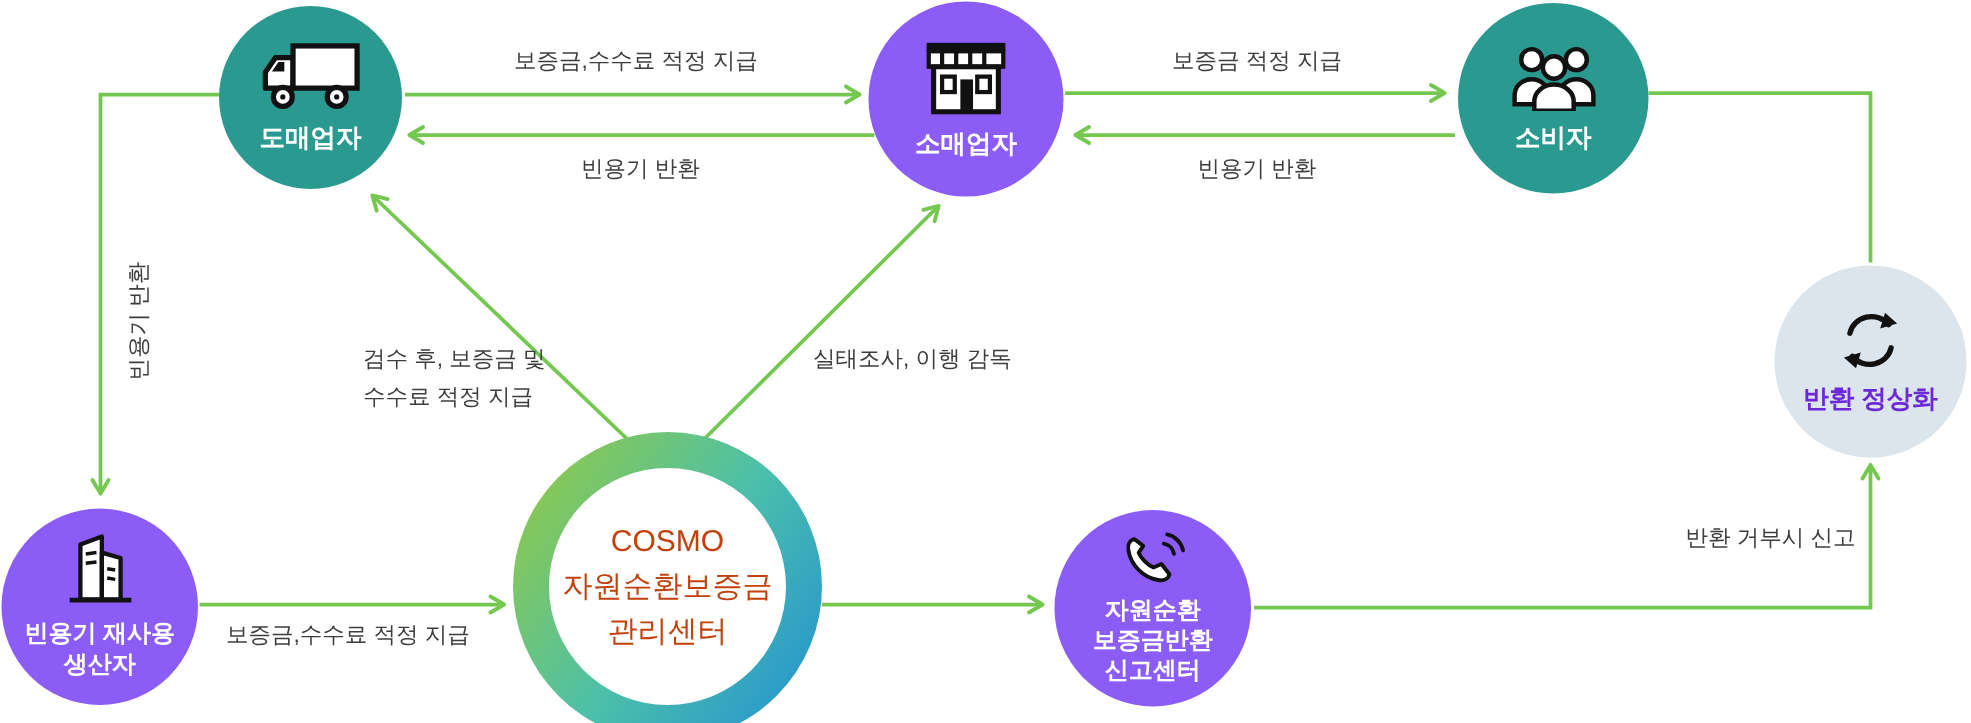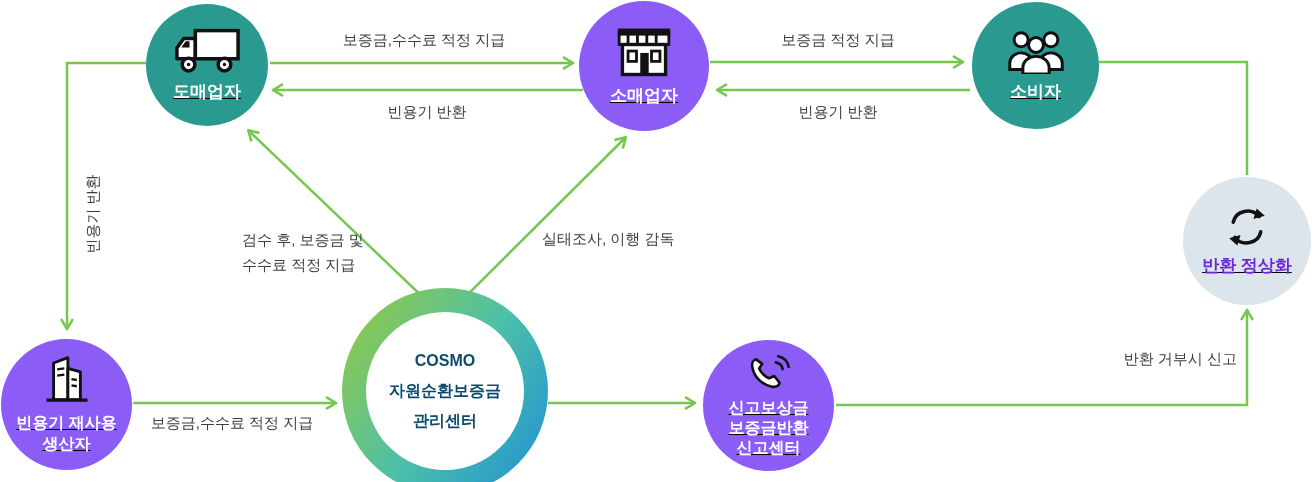--- a/index.html
+++ b/index.html
@@ -5,38 +5,37 @@
   html,body{margin:0;padding:0;background:#ffffff;}
   .canvas{
     position:relative;width:1314px;height:482px;background:#ffffff;
     font-family:"Liberation Sans","DejaVu Sans",sans-serif;overflow:hidden;
   }
   svg.flow{position:absolute;left:0;top:0;z-index:1;}
   .node{
     position:absolute;border-radius:50%;z-index:2;
     display:flex;flex-direction:column;align-items:center;justify-content:center;
     text-align:center;
-    text-decoration:underline;
   }
   .teal{background:#2a9a90;}
   .blue{background:#8b5cf6;}
   .light{background:#dbe5eb;}
   .nlabel{color:#ffffff;font-weight:700;font-size:17px;line-height:21px;margin-top:7px;}
   .nlabel.dark{color:#6d28d9;}
   .nlabel .ln{display:block;}
   .icon{display:block;line-height:0;}
   .cosmo{
     position:absolute;left:342px;top:288px;width:206px;height:206px;border-radius:50%;
     background:linear-gradient(125deg,#9aca3c 0%,#4cc0a9 52%,#1f8ed6 100%);
     display:flex;align-items:center;justify-content:center;z-index:2;
   }
   .cosmo-inner{
     width:158px;height:158px;border-radius:50%;background:#ffffff;
     display:flex;flex-direction:column;align-items:center;justify-content:center;
-    font-weight:700;font-size:16px;line-height:30px;color:#0c4a6e;text-align:center;
+    font-weight:400;font-size:20px;line-height:30px;color:#c2410c;text-align:center;
   }
   .elabel{
     position:absolute;font-size:15px;color:#3d3d3d;font-weight:500;
     white-space:nowrap;z-index:3;
   }
   .elabel .ln{display:block;}
   .ctr{transform:translateX(-50%);}
   .rot{transform:translate(-50%,-50%) rotate(-90deg);}
 </style>
 </head>
@@ -152,21 +151,21 @@
 
   <div class="node blue" style="left:703px;top:340px;width:131px;height:131px;">
     <span class="icon">
       <svg width="44" height="40" viewBox="0 0 58 52">
         <path d="M12,8 C8,9 6,13 7,18 C9,31 20,42 33,44 C38,45 42,43 43,39 L36,30 L29,33 C24,31 18,25 16,20 L20,14 Z" fill="#fff" stroke="#111" stroke-width="3.4" stroke-linejoin="round"></path>
         <path d="M38,12 A11,11 0 0 1 47,21" fill="none" stroke="#111" stroke-width="3.4" stroke-linecap="round"></path>
         <path d="M41,4 A18,18 0 0 1 55,18" fill="none" stroke="#111" stroke-width="3.4" stroke-linecap="round"></path>
       </svg>
     </span>
     <span class="nlabel" style="font-size:16px;line-height:20px;margin-top:5px;">
-      <span class="ln">신고보상금</span>
+      <span class="ln">자원순환</span>
       <span class="ln">보증금반환</span>
       <span class="ln">신고센터</span>
     </span>
   </div>
 
   <div class="elabel ctr" style="left:424px;top:31px;">보증금,수수료 적정 지급</div>
   <div class="elabel ctr" style="left:427px;top:103px;">빈용기 반환</div>
   <div class="elabel ctr" style="left:838px;top:31px;">보증금 적정 지급</div>
   <div class="elabel ctr" style="left:838px;top:103px;">빈용기 반환</div>
   <div class="elabel rot" style="left:93px;top:214px;">빈용기 반환</div>

